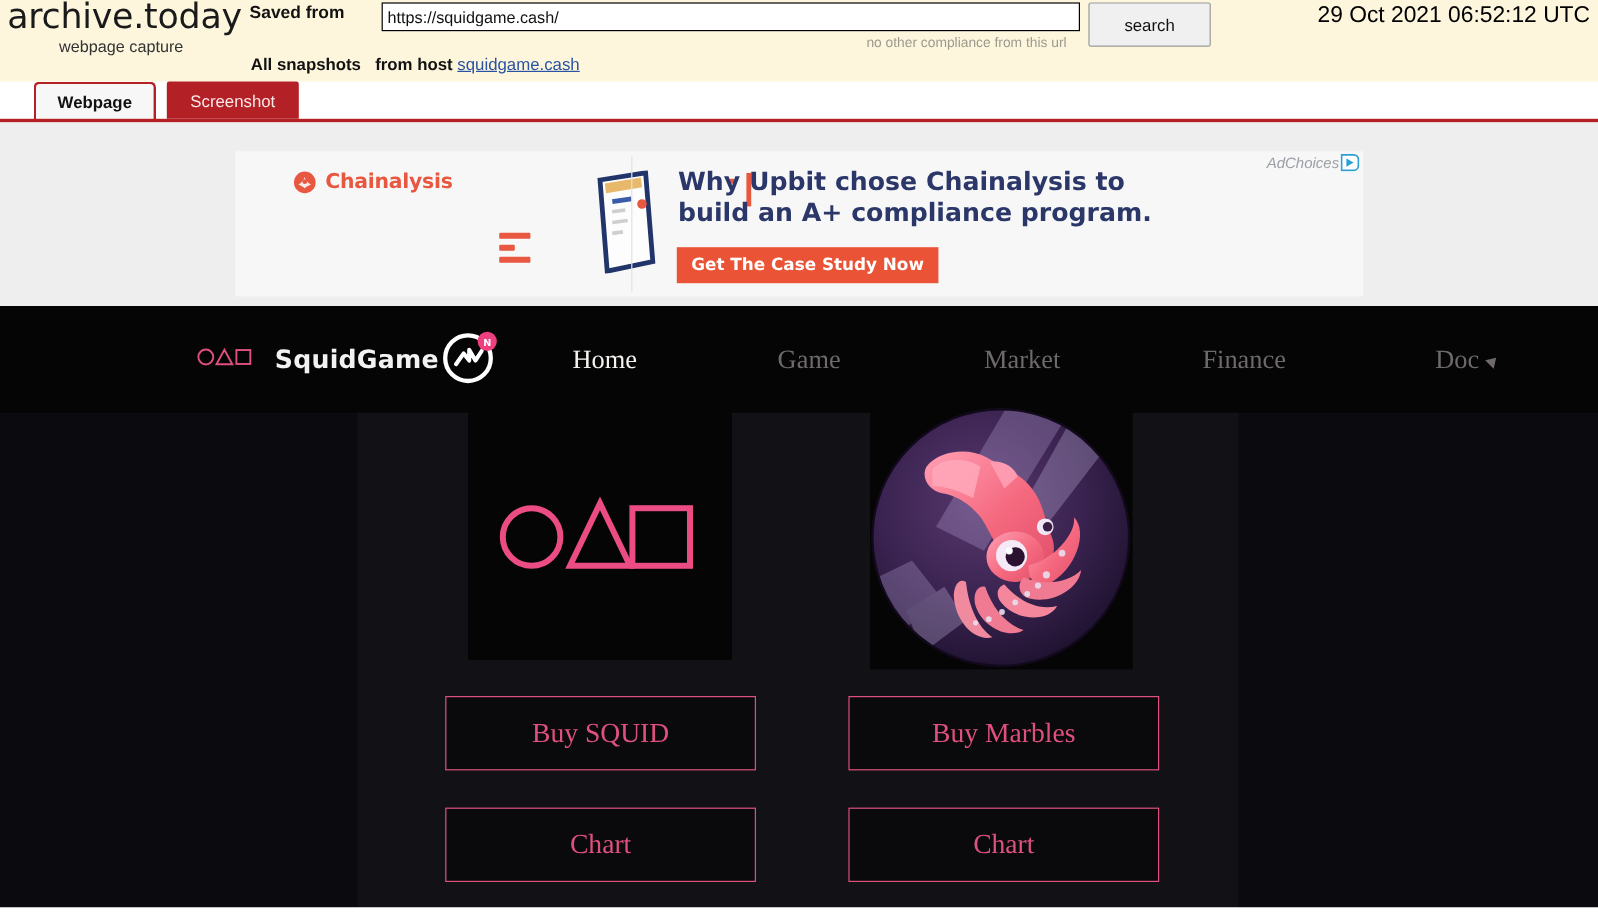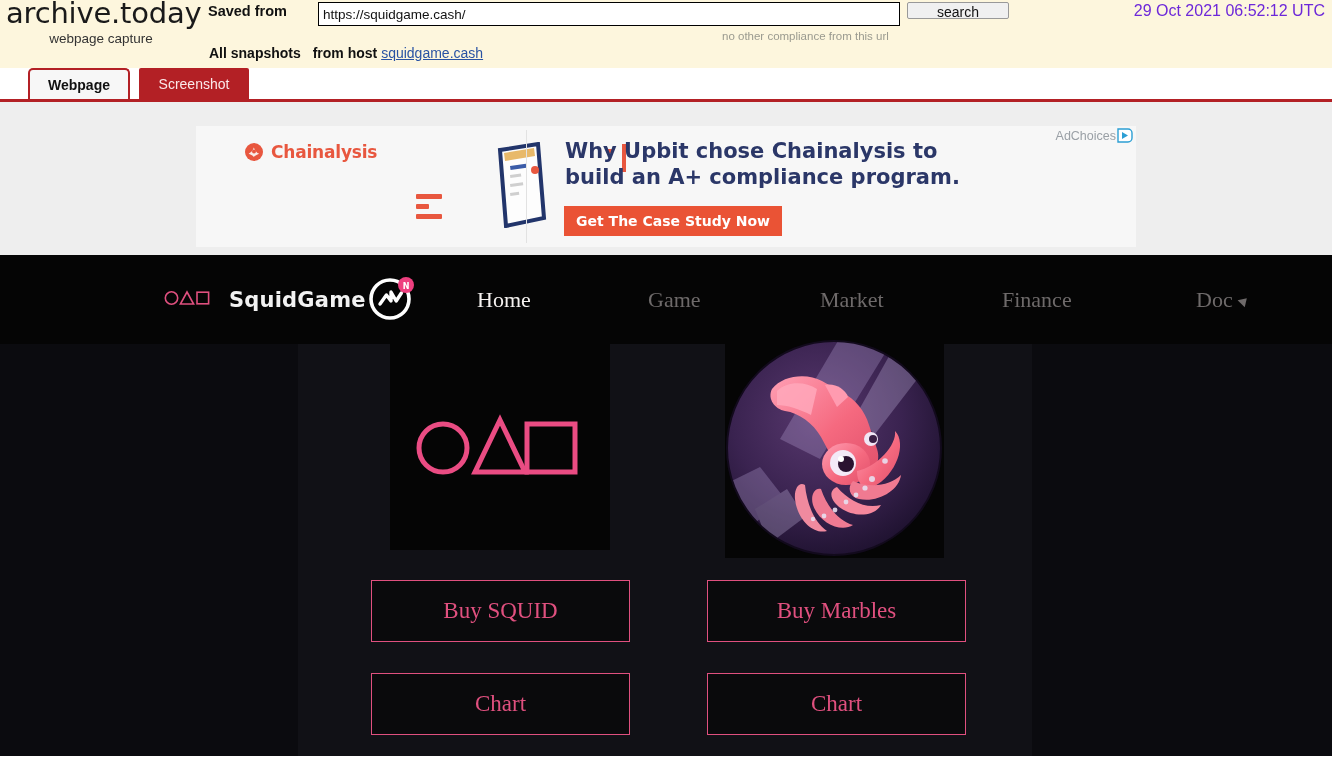--- a/index.html
+++ b/index.html
@@ -35,32 +35,32 @@
   }
   .ar-urlbox {
     position: absolute; left: 318px; top: 2px; width: 582px; height: 24px;
     border: 1px solid #000; background: #fff;
     font-family: "Liberation Sans", sans-serif;
     font-size: 13.5px; color: #111;
     padding: 0 0 0 4px; box-sizing: border-box; line-height: 23px;
     outline: none;
   }
   .ar-search-btn {
-    position: absolute; left: 907px; top: 2px; width: 102px; height: 17px;
+    position: absolute; left: 907px; top: 2px; width: 102px; height: 37px;
     background: #f0f0f0; border: 1px solid #999; border-radius: 2px;
     font-family: "Liberation Sans", sans-serif;
     font-size: 14px; color: #111; cursor: pointer;
   }
   .ar-nosnap {
     position: absolute; left: 722px; top: 30px;
     font-size: 11.5px; color: #9a9a8f;
   }
   .ar-datetime {
     position: absolute; right: 7px; top: 2px;
-    font-size: 16px; color: #6d28d9; white-space: nowrap; text-align: center;
+    font-size: 19px; color: #000000; white-space: nowrap; text-align: center;
   }
   .ar-allsnaps {
     position: absolute; left: 209px; top: 45px;
     font-size: 14px; font-weight: bold; color: #111; white-space: nowrap;
   }
   .ar-allsnaps .host {
     font-weight: normal; color: #2952a3; text-decoration: underline; cursor: pointer;
   }
 
   
@@ -129,21 +129,21 @@
     margin-left: 39px; max-width: 400px;
   }
   .ad-cta {
     position: absolute; left: 38px; top: 80px; width: 218px; height: 30px;
     background: #ea5335; color: #ffffff; border: none; cursor: pointer;
     font-family: "DejaVu Sans", sans-serif;
     font-size: 14px; font-weight: bold;
   }
   .ad-choices {
     position: absolute; right: 3px; top: 2px;
-    display: flex; align-items: center; gap: 1px;
+    display: flex; align-items: center; gap: 1px; font-style: italic;
   }
   .ad-choices-txt { font-size: 12.5px; color: #9aa0a6; }
 
   
   .cap {
     position: absolute; left: 0; top: 255px; width: 1332px; height: 501px;
     background: #0d0d11; overflow: hidden;
   }
   .cap-nav {
     position: absolute; left: 0; top: 0; width: 1332px; height: 89px;

